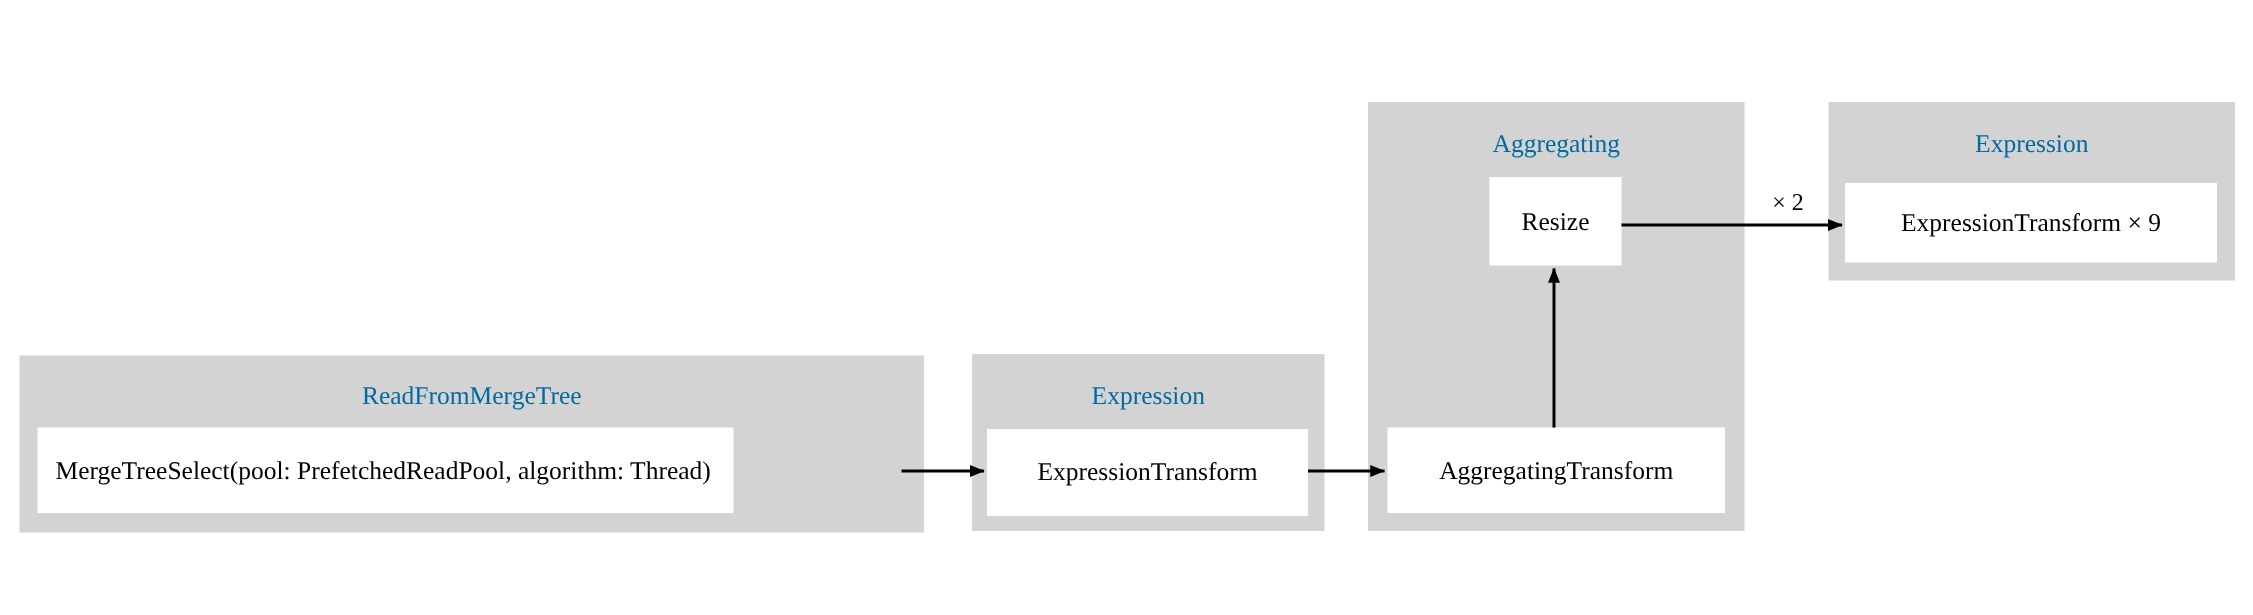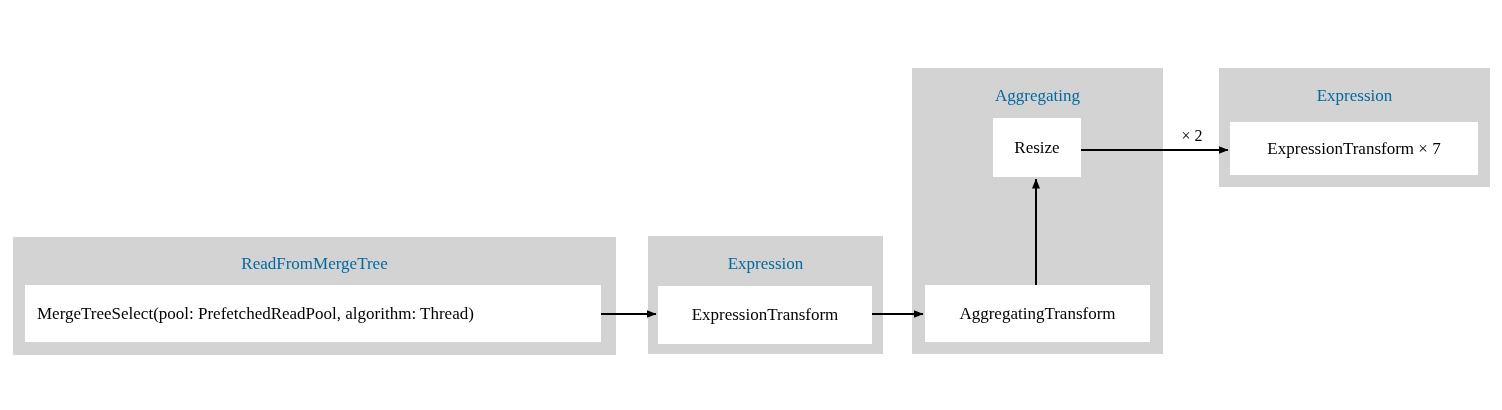--- a/index.html
+++ b/index.html
@@ -67,21 +67,21 @@
   }
 </style>
 </head>
 <body>
 
 <div id="diagram-canvas">
 
   <div class="cluster" style="left:13px; top:237px; width:603px; height:118px;">
     <div class="cluster-label" style="top:18px;">ReadFromMergeTree</div>
   </div>
-  <div class="node left-align" style="left:25px; top:285px; width:576px; height:57px;">
+  <div class="node left-align" style="left:25px; top:285px; width:464px; height:57px;">
     <span>MergeTreeSelect(pool: PrefetchedReadPool, algorithm: Thread)</span>
   </div>
 
   <div class="cluster" style="left:648px; top:236px; width:235px; height:118px;">
     <div class="cluster-label" style="top:19px;">Expression</div>
   </div>
   <div class="node" style="left:658px; top:286px; width:214px; height:58px;">
     <span>ExpressionTransform</span>
   </div>
 
@@ -92,21 +92,21 @@
     <span>AggregatingTransform</span>
   </div>
   <div class="node" style="left:993px; top:118px; width:88px; height:59px;">
     <span>Resize</span>
   </div>
 
   <div class="cluster" style="left:1219px; top:68px; width:271px; height:119px;">
     <div class="cluster-label" style="top:19px;">Expression</div>
   </div>
   <div class="node" style="left:1230px; top:122px; width:248px; height:53px;">
-    <span>ExpressionTransform × 7</span>
+    <span>ExpressionTransform × 9</span>
   </div>
 
   <svg class="edge-svg">
     <defs>
       <marker id="arrowhead" markerWidth="10" markerHeight="8" refX="9.5" refY="4" orient="auto" markerUnits="userSpaceOnUse">
         <path d="M0,0 L10,4 L0,8 z" fill="#000000"></path>
       </marker>
     </defs>
 
     <g>

